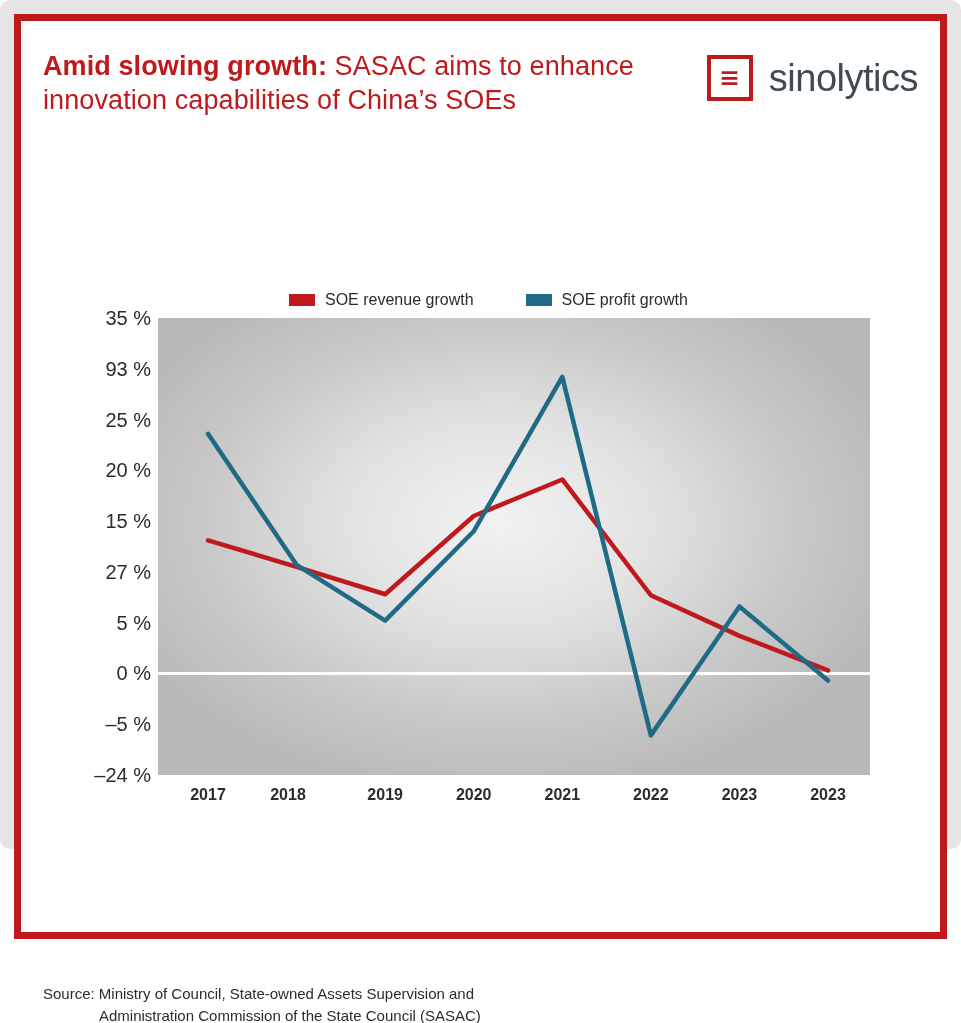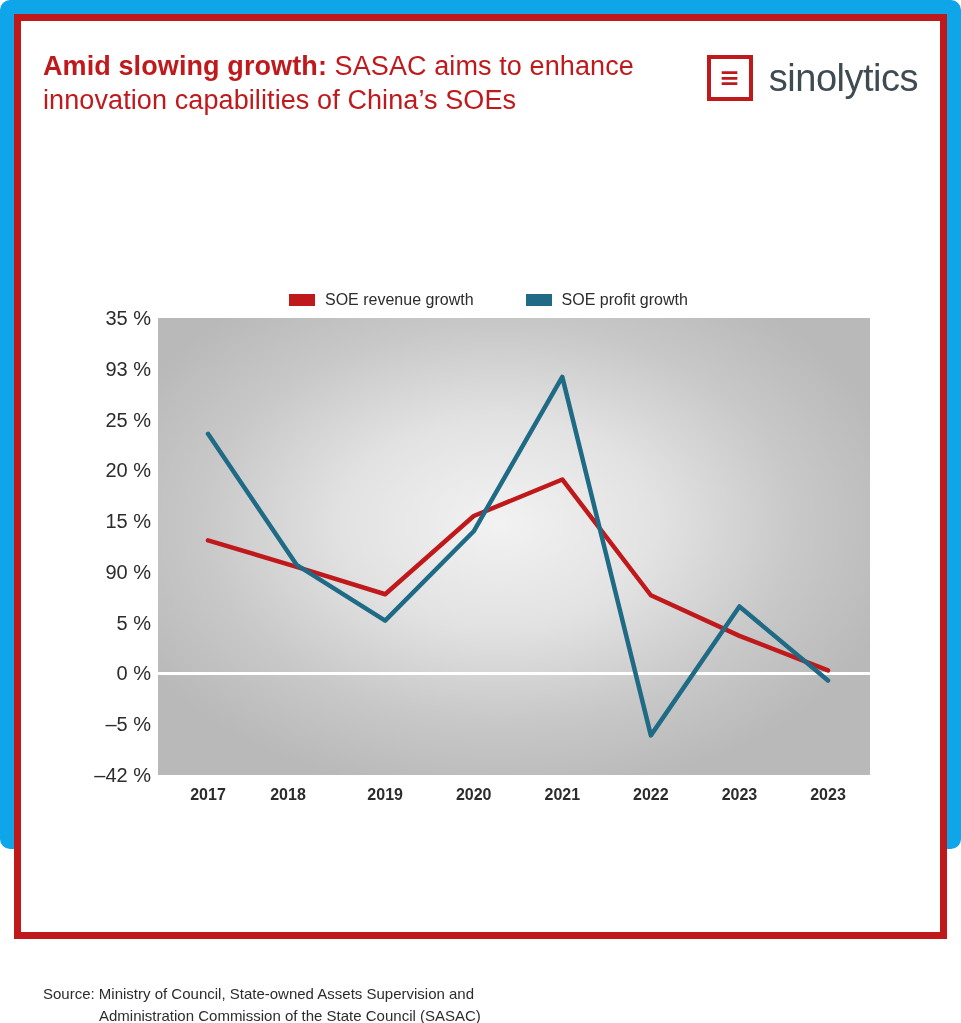--- a/index.html
+++ b/index.html
@@ -11,21 +11,21 @@
     width: 961px;
     height: 1023px;
     font-family: "Liberation Sans", sans-serif;
     position: relative;
     overflow: hidden;
   }
   .page {
     width: 961px;
     height: 849px;
     position: relative;
-    background: #0ea5e9;
+    background: #e5e5e5;
     box-sizing: border-box;
     border-radius: 10px;
   }
   .card {
     position: absolute;
     left: 14px;
     top: 14px;
     width: 933px;
     height: 925px;
     border: 7px solid #c0191c;
@@ -206,25 +206,25 @@
           <span class="legend-swatch" style="background:#c0191c"></span>
           <span class="legend-label">SOE revenue growth</span>
         </div>
         <div class="legend-item">
           <span class="legend-swatch" style="background:#1f6b86"></span>
           <span class="legend-label">SOE profit growth</span>
         </div>
       </div>
 
       <div class="y-labels" id="y-labels">
-          <div class="y-label" style="top: 457px;">–42 %</div>
+          <div class="y-label" style="top: 457px;">–24 %</div>
           <div class="y-label" style="top: 406.222px;">–5 %</div>
           <div class="y-label" style="top: 355.444px;">0 %</div>
           <div class="y-label" style="top: 304.667px;">5 %</div>
-          <div class="y-label" style="top: 253.889px;">90 %</div>
+          <div class="y-label" style="top: 253.889px;">27 %</div>
           <div class="y-label" style="top: 203.111px;">15 %</div>
           <div class="y-label" style="top: 152.333px;">20 %</div>
           <div class="y-label" style="top: 101.556px;">25 %</div>
           <div class="y-label" style="top: 50.7778px;">93 %</div>
           <div class="y-label" style="top: 0px;">35 %</div>
         </div>
 
       <div class="plot" id="plot">
         <div class="zero-line" id="zero-line" style="top: 354.444px;"></div>
         <svg class="lines" id="lines" viewBox="0 0 712 457" preserveAspectRatio="none">

